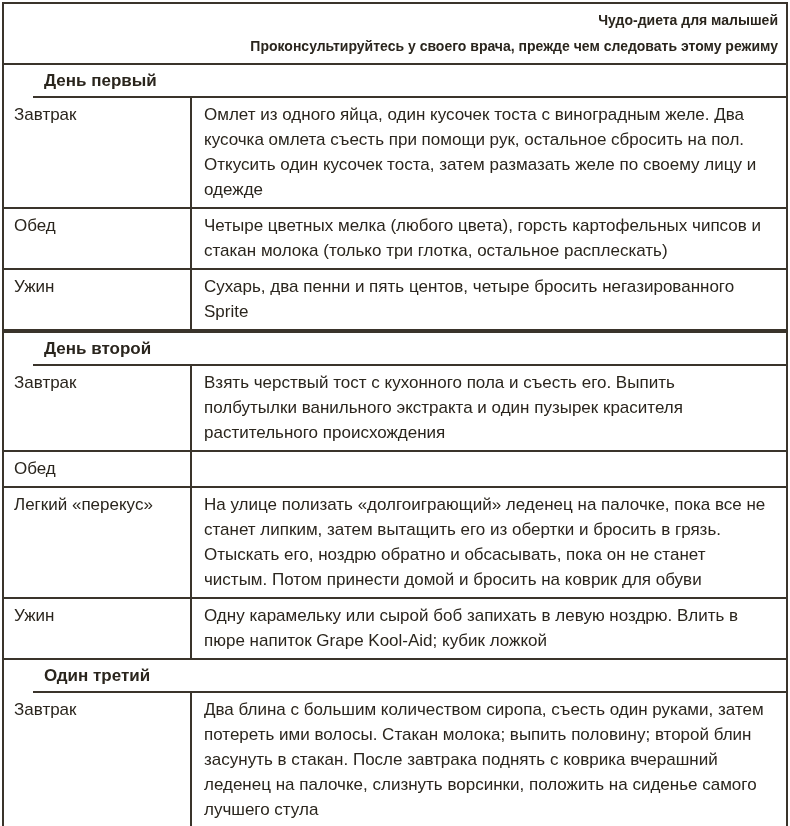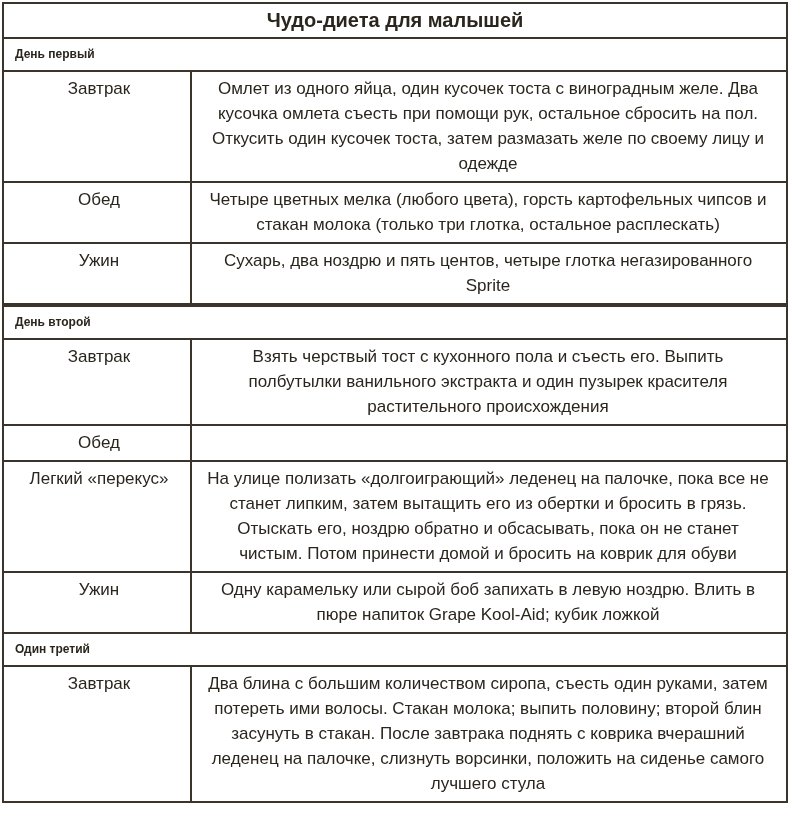--- a/index.html
+++ b/index.html
@@ -20,37 +20,37 @@
     color: var(--text-color);
   }
   .diet-table {
     margin: 2px;
     width: 786px;
     border: 2px solid var(--border-color);
     background: var(--bg-color);
   }
   .title-cell {
     border-bottom: 2px solid var(--border-color);
-    text-align: center;
+    text-align: right;
     font-weight: bold;
-    font-size: 20px;
+    font-size: 14px;
     line-height: 26px;
     padding: 3px 8px 4px 8px;
   }
   .day-header {
     border-bottom: 2px solid var(--border-color);
     font-weight: bold;
-    font-size: 12px;
+    font-size: 17px;
     line-height: 25px;
     padding: 3px 11px;
+    margin-left: 29px;
   }
   .meal-row {
     display: flex;
     border-bottom: 2px solid var(--border-color);
-    text-align: center;
   }
   .day-section:last-child .meal-row:last-child {
     border-bottom: none;
   }
   .meal-cell {
     flex: 0 0 188px;
     width: 188px;
     border-right: 2px solid var(--border-color);
     font-size: 17px;
     line-height: 25px;
@@ -62,38 +62,39 @@
     line-height: 25px;
     padding: 4px 14px 5px 12px;
   }
 </style>
 </head>
 <body>
 
 <div class="diet-table">
   <div class="title-cell">
     <div class="title-line">Чудо-диета для малышей</div>
+    <div class="title-line">Проконсультируйтесь у своего врача, прежде чем следовать этому режиму</div>
   </div>
   <div id="days-container">
   <div class="day-section">
     <div class="day-header">День первый</div>
     <div class="day-rows">
   <div class="meal-row">
     <div class="meal-cell">Завтрак</div>
     <div class="desc-cell">Омлет из одного яйца, один кусочек тоста с виноградным желе. Два кусочка омлета съесть при помощи рук, остальное сбросить на пол. Откусить один кусочек тоста, затем размазать желе по своему лицу и одежде</div>
   </div>
 
   <div class="meal-row">
     <div class="meal-cell">Обед</div>
     <div class="desc-cell">Четыре цветных мелка (любого цвета), горсть картофельных чипсов и стакан молока (только три глотка, остальное расплескать)</div>
   </div>
 
   <div class="meal-row">
     <div class="meal-cell">Ужин</div>
-    <div class="desc-cell">Сухарь, два ноздрю и пять центов, четыре глотка негазированного Sprite</div>
+    <div class="desc-cell">Сухарь, два пенни и пять центов, четыре бросить негазированного Sprite</div>
   </div>
 
   <div class="meal-row">
   </div>
 </div>
   </div>
 
   <div class="day-section">
     <div class="day-header">День второй</div>
     <div class="day-rows">

